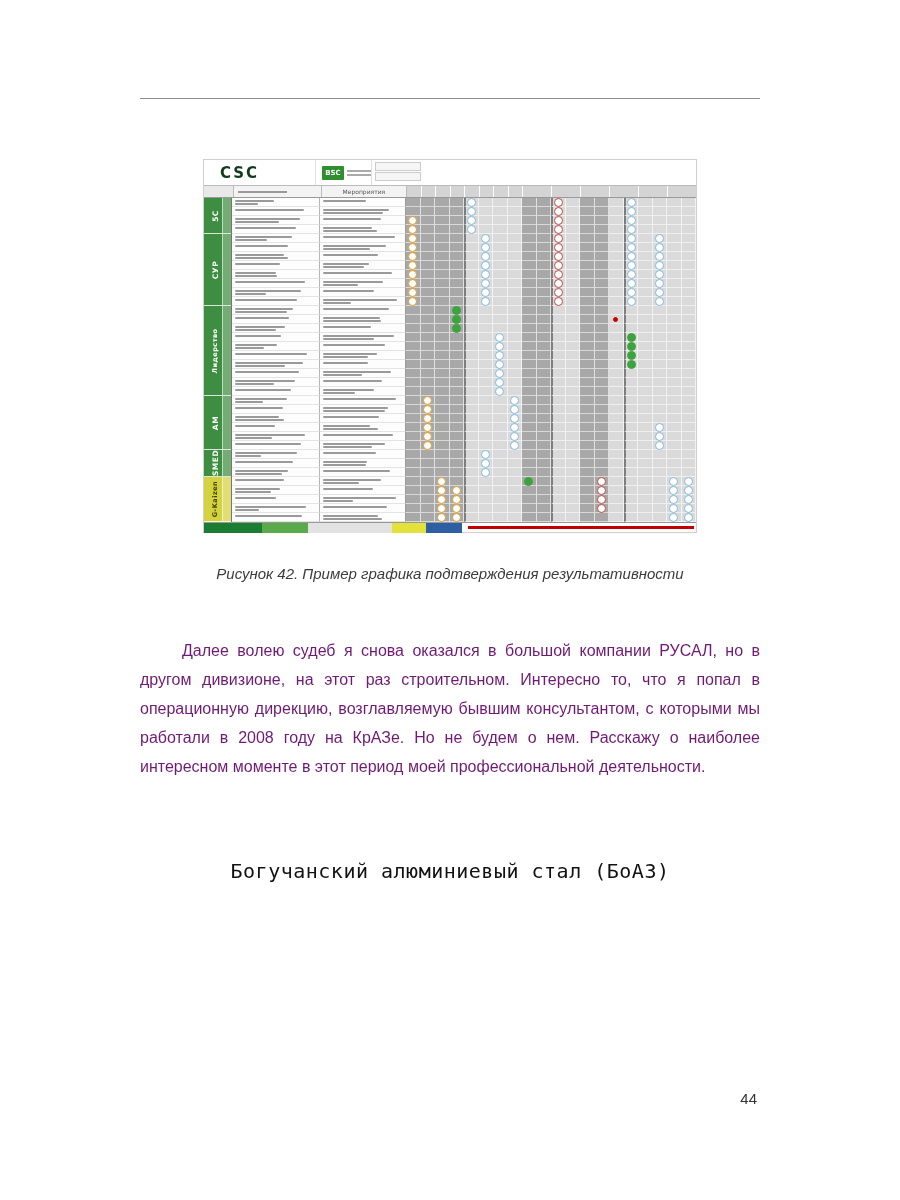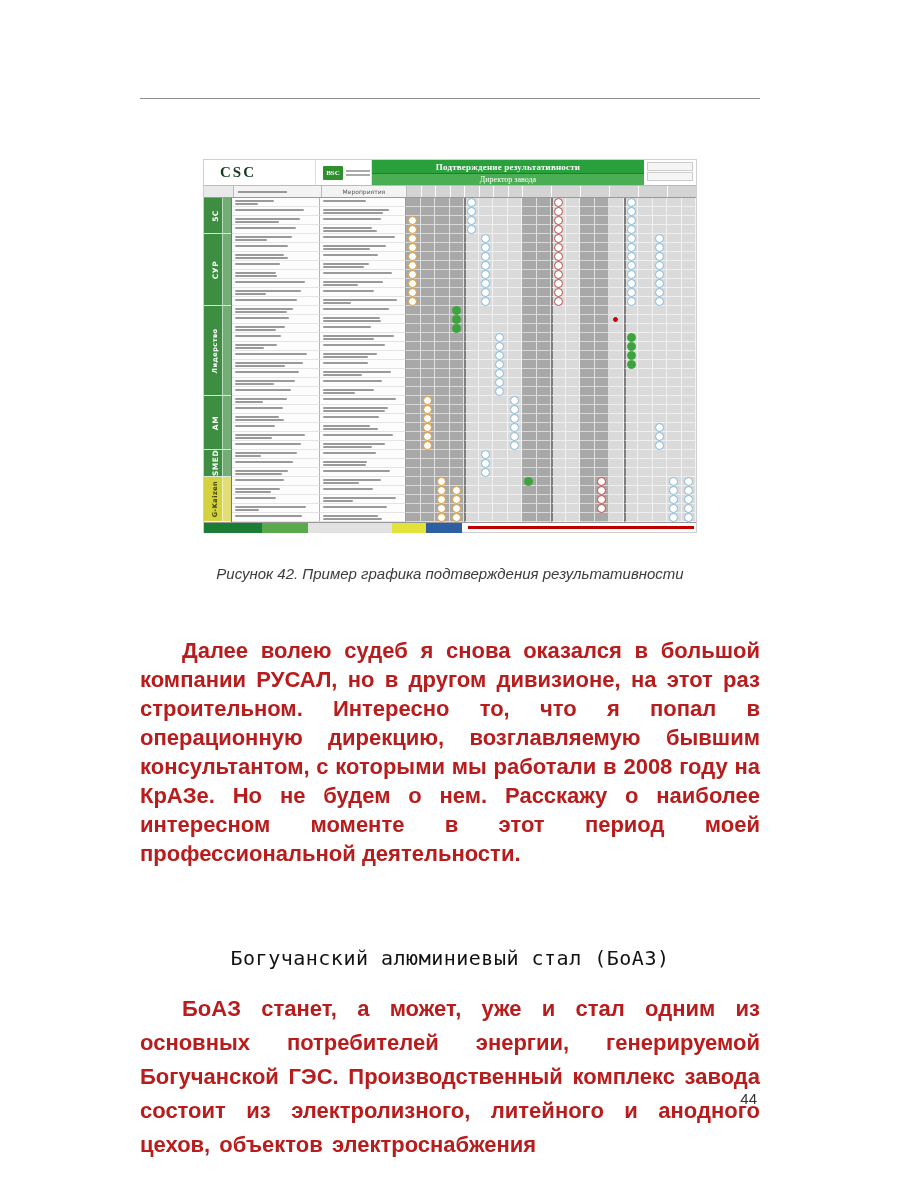--- a/index.html
+++ b/index.html
@@ -16,21 +16,21 @@
     letter-spacing:4px; color:#3a3a3a;
   }
   .header-rule { border-bottom:1px solid #8f8f8f; margin-top:10px; }
 
   
   .figure { margin-top:60px; display:flex; flex-direction:column; align-items:center; }
   .chart {
     width:494px; position:relative; background:#fff;
     border:1px solid #cfcfcf; font-family:"DejaVu Sans", sans-serif;
   }
-  .chart-top { display:flex; height:26px; border-bottom:1px solid #bbb;font-family:Liberation Serif, serif; }
+  .chart-top { display:flex; height:26px; border-bottom:1px solid #bbb; }
   .logo-csc {
     width:112px; display:flex; align-items:center; padding-left:16px;
     font-weight:bold; font-size:15px; letter-spacing:2px; color:#123a1e;
     border-right:1px solid #e0e0e0;
   }
   .logo-bsc { width:56px; display:flex; align-items:center; gap:3px; padding-left:6px; border-right:1px solid #e0e0e0;justify-content:center; }
   .bsc-badge { background:#2f8f2f; color:#fff; font-size:7px; font-weight:bold; padding:3px 3px; border-radius:1px; }
   .bsc-lines i { display:block; width:24px; height:2px; background:#aaa; margin:2px 0; }
   .chart-titles { flex:1; display:flex; flex-direction:column; }
   .chart-title {
@@ -109,23 +109,22 @@
     text-shadow:0 0 3px #fff, 0 0 1px #fff; z-index:5; white-space:nowrap;
   }
 
   .caption {
     margin-top:32px; font-style:italic; font-size:15px; color:#3c3c3c;
     text-align:center;
   }
 
   
   .para {
-    font-size:22px; line-height:29px; text-align:justify; text-indent:42px;
-    color:#b91c1c;
-    font-weight:bold;
+    font-size:16px; line-height:29px; text-align:justify; text-indent:42px;
+    color:#701a75;
   }
   .para1 { margin-top:54px; }
   .heading {
     margin-top:78px; font-family:"DejaVu Sans Mono", monospace;
     font-size:20px; font-weight:normal; letter-spacing:.5px; text-align:center;
     color:#111;
   }
   .para2 { margin-top:22px; line-height:34px; word-spacing:3px; }
 
   .page-number { position:absolute; right:143px; top:1090px; font-size:15px; color:#333; }
@@ -142,24 +141,20 @@
 
       <div class="chart-top">
         <div class="logo-csc">CSC</div>
         <div class="logo-bsc">
           <span class="bsc-badge">BSC</span>
           <span class="bsc-lines">
             <i></i>
             <i></i>
           </span>
         </div>
-        <div class="chart-titles">
-          <div class="chart-title">Подтверждение результативности</div>
-          <div class="chart-subtitle">Директор завода</div>
-        </div>
         <div class="chart-info">
           <i></i>
           <i></i>
         </div>
       </div>
 
       <div class="chart-colhead">
         <div class="ch-corner"></div>
         <div class="ch-desc">
           <i style="width:60%"></i>
@@ -1476,16 +1471,15 @@
 
     </div>
 
     <figcaption class="caption">Рисунок 42. Пример графика подтверждения результативности</figcaption>
   </figure>
 
   <p class="para para1">Далее волею судеб я снова оказался в большой компании РУСАЛ, но в другом дивизионе, на этот раз строительном. Интересно то, что я попал в операционную дирекцию, возглавляемую бывшим консультантом, с которыми мы работали в 2008 году на КрАЗе. Но не будем о нем. Расскажу о наиболее интересном моменте в этот период моей профессиональной деятельности.</p>
 
   <h2 class="heading">Богучанский алюминиевый стал (БоАЗ)</h2>
 
-  <p class="para para2">БоАЗ станет, а может, уже и стал одним из основных потребителей энергии, генерируемой Богучанской ГЭС. Производственный комплекс завода состоит из электролизного, литейного и анодного цехов, объектов электроснабжения</p>
 
   <div class="page-number">44</div>
 </div>
 
 </body></html>

